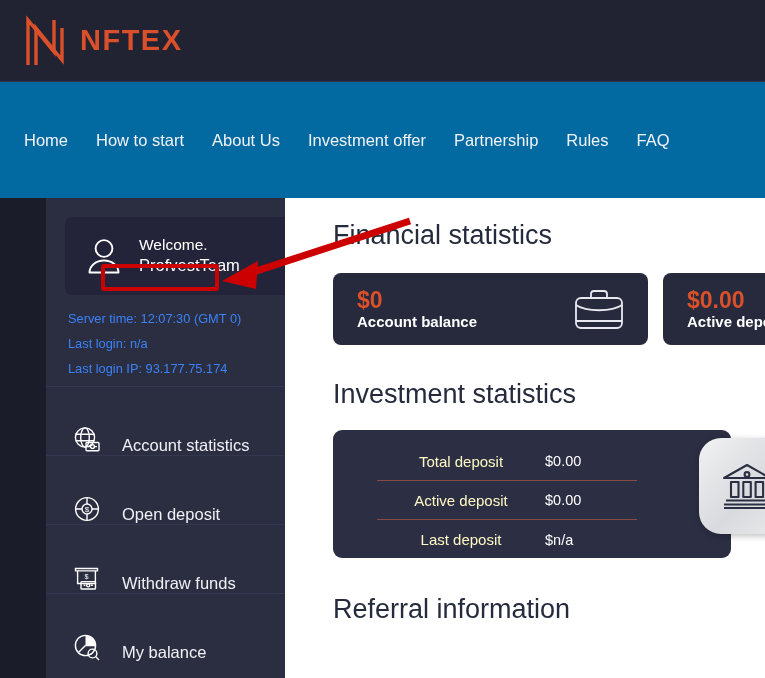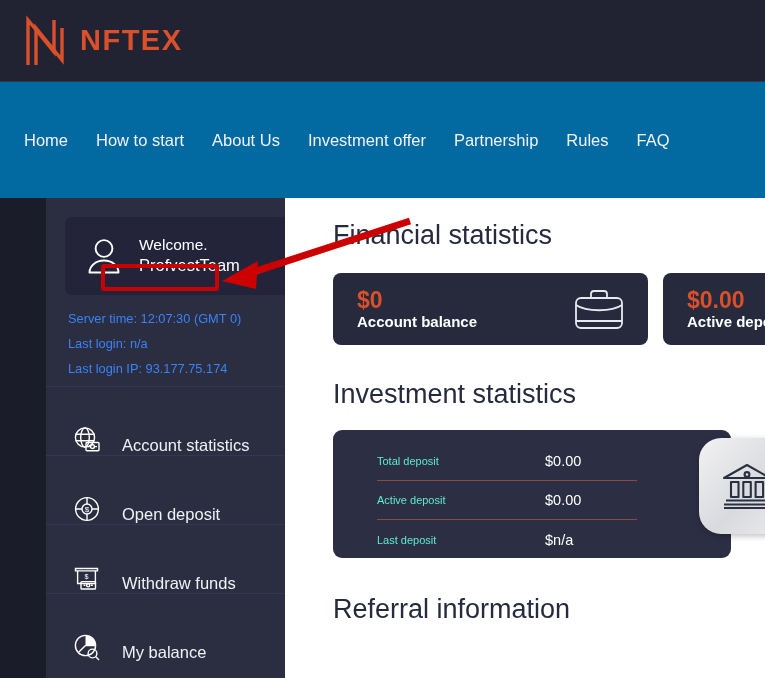--- a/index.html
+++ b/index.html
@@ -115,21 +115,21 @@
     background: #2c2f44; border-radius: 9px;
     width: 398px; height: 128px;
     padding: 12px 0 0 44px;
   }
   .inv-row {
     height: 39px; width: 260px;
     display: flex; align-items: center;
     border-bottom: 1px solid #8a4a42;
   }
   .inv-row:last-child { border-bottom: none; }
-  .inv-key { color: #5eead4; font-size: 11px; flex: 0 0 168px; }
+  .inv-key { color: #fef9c3; font-size: 15px; flex: 0 0 168px; text-align: center; }
   .inv-val { color: #ffffff; font-size: 14.5px; }
 
   .bank-badge {
     position: absolute; right: -42px; top: 8px;
     width: 96px; height: 96px; border-radius: 22px;
     background: linear-gradient(135deg, #f2f2f3 0%, #d9dade 55%, #ececed 100%);
     box-shadow: 0 2px 6px rgba(0,0,0,.25);
     display: flex; align-items: center; justify-content: center;
   }
   .bank-icon { width: 58px; height: 58px; }

